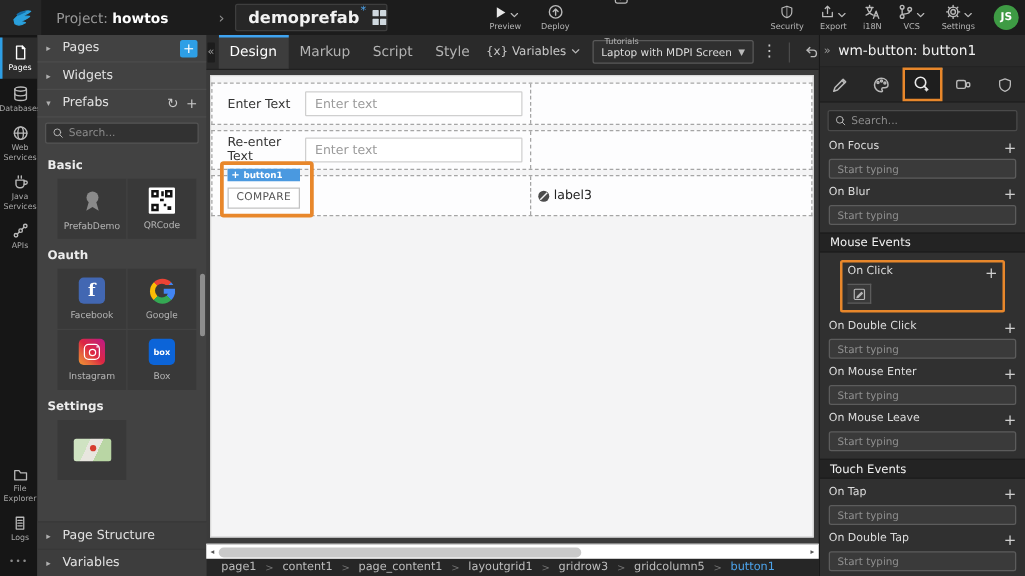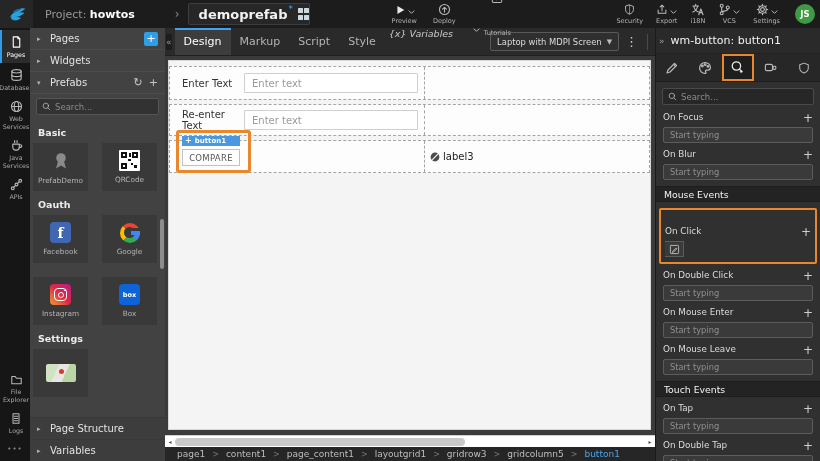--- a/index.html
+++ b/index.html
@@ -48,21 +48,21 @@
   .lp-row { height:22px; border-bottom:1px solid #4c4c4c; display:flex; align-items:center; padding:0 7px; gap:6px; font-size:10px; color:#e2e2e2; cursor:pointer; flex-shrink:0; }
   .lp-row .arr { color:#b0b0b0; font-size:7px; width:7px; }
   .lp-row .grow { flex:1; }
   .plus-blue { width:14px; height:14px; background:#2e9fe6; border-radius:2px; color:#fff; font-size:11px; line-height:13px; text-align:center; cursor:pointer; }
   .hd-ic { color:#c9c9c9; font-size:11px; cursor:pointer; }
   .lp-search { margin:4px 6px; height:17px; background:#323232; border:1px solid #555; border-radius:2px; display:flex; align-items:center; gap:4px; padding:0 5px; flex-shrink:0; }
   .lp-search input { flex:1; min-width:0; background:transparent; border:0; outline:0; color:#ccc; font-size:8.5px; font-family:inherit; }
   .lp-search input::placeholder { color:#8b8b8b; }
   .lp-scroll { flex:1; overflow:hidden; position:relative; }
   .grp-title { padding:8px 8px 5px; font-size:9.5px; font-weight:bold; color:#ececec; }
-  .tiles { display:grid; grid-template-columns:55px 55px; gap:14px; padding-left:3px; }
+  .tiles { display:grid; grid-template-columns:55px 55px; gap:1px; padding-left:16px; }
   .tile { background:#393939; height:48px; display:flex; flex-direction:column; align-items:center; justify-content:center; gap:4px; cursor:pointer; }
   .tile .tlabel { font-size:7.3px; color:#b5b5b5; max-width:52px; overflow:hidden; white-space:nowrap; }
   .lp-thumb { position:absolute; right:1px; top:100px; width:4px; height:50px; background:#8d8d8d; border-radius:2px; }
   .lp-bottom { flex-shrink:0; }
   .lp-bottom .lp-row { background:#3d3d3d; border-top:1px solid #383838; border-bottom:0; }
 
   
   .bsq { width:21px; height:21px; border-radius:4px; color:#fff; display:flex; align-items:center; justify-content:center; font-weight:bold; }
   .fb { background:#4267b2; font-family:"DejaVu Serif","Liberation Serif",serif; font-size:14px; }
   .li { background:#0a66c2; font-size:9.5px; }
@@ -80,21 +80,21 @@
   .qr i { position:absolute; background:#111; }
   .mapimg { width:30px; height:18px; border-radius:2px; background:linear-gradient(115deg,#cfe3c2 0 35%,#e8e6df 35% 62%,#b9d6a4 62%); position:relative; }
   .mapimg::after { content:''; position:absolute; left:13px; top:5px; width:5px; height:5px; border-radius:50%; background:#d63b2f; }
 
   
   .czone { width:490px; display:flex; flex-direction:column; flex-shrink:0; min-width:0; }
   .ctoolbar { height:28px; background:#2a2a2a; border-bottom:1px solid #202020; display:flex; align-items:stretch; flex-shrink:0; }
   .collapse-l { align-self:center; width:13px; height:16px; background:#1d1d1d; color:#9a9a9a; font-size:9px; display:flex; align-items:center; justify-content:center; margin:0 3px 0 1px; cursor:pointer; border-radius:1px; }
   .ctab { padding:0 9px; display:flex; align-items:center; font-size:11px; color:#b3b3b3; cursor:pointer; position:relative; }
   .ctab.active { background:#3d3d3d; color:#fff; box-shadow:inset 0 2px 0 #3fa3f0; }
-  .vars { margin-left:auto; display:flex; gap:20px; font-size:9.5px; color:#c9c9c9; padding:0 4px; cursor:pointer; white-space:nowrap;font-style:italic; }
+  .vars { margin-left:auto; display:flex; align-items:center; gap:4px; font-size:9.5px; color:#c9c9c9; padding:0 4px; cursor:pointer; white-space:nowrap; }
   .dev-select { align-self:center; height:19px; background:#2f2f2f; border:1px solid #5a5a5a; border-radius:2px; margin:0 6px; display:flex; align-items:center; gap:5px; padding:0 6px; font-size:8.4px; color:#ddd; cursor:pointer; white-space:nowrap; }
   .dev-select .caret { font-size:7px; color:#bbb; }
   .ct-icons { display:flex; align-items:center; gap:9px; padding-right:6px; }
   .ct-icons .txt-ic { color:#c8c8c8; font-size:13px; cursor:pointer; line-height:1; }
   .vdiv { width:1px; height:16px; background:#4a4a4a; }
 
   .canvas-wrap { flex:1; background:#3b3b3b; padding:4px 4px 5px 3px; min-height:0; }
   .page { background:#f4f4f5; height:100%; border:1px solid #d8d8d8; padding:5px 0; position:relative; }
   .grow-row { border:1px dashed #a5a5a5; background:#fdfdfe; display:flex; align-items:stretch; margin-bottom:4px; position:relative; }
   .cell-l { width:254px; display:flex; align-items:center; padding-left:12px; flex-shrink:0; }
@@ -134,21 +134,21 @@
   .rp-search input::placeholder { color:#8b8b8b; }
   .rp-body { flex:1; overflow:hidden; padding-top:3px; }
   .ev { padding:0 7px; margin-bottom:6px; }
   .ev-head { display:flex; justify-content:space-between; align-items:flex-start; height:15px; font-size:8.8px; color:#dcdcdc; }
   .ev-plus { color:#cfcfcf; font-size:12px; cursor:pointer; line-height:1; }
   .val-row { display:flex; }
   .ev-input { flex:1; min-width:0; height:16px; background:#3a3a3a; border:1px solid #5c5c5c; border-radius:2px; font-size:8.3px; color:#e6e6e6; padding:0 6px; font-family:inherit; outline:none; }
   .ev-input::placeholder { color:#8f8f8f; }
   .edit-btn { width:19px; height:16px; background:#3a3a3a; border:1px solid #5c5c5c; border-left:0; display:flex; align-items:center; justify-content:center; cursor:pointer; }
   .ev-band { height:16px; background:#232323; border-top:1px solid #1d1d1d; border-bottom:1px solid #1d1d1d; display:flex; align-items:center; padding:0 8px; font-size:9.3px; color:#f2f2f2; margin:2px 0 6px; }
-  .ev.hl { border:2px solid #e8872b; border-radius:2px; margin:0 3px 6px; padding:16px 4px 5px; }
+  .ev.hl { border:2px solid #e8872b; border-radius:2px; margin:0 16px 6px; padding:2px 4px 5px; }
 </style>
 </head>
 <body>
 
 <div class="app">
 
   <div class="topbar">
     <div class="logo">
       <svg class="ic" width="20" height="20" viewBox="0 0 24 24">
         <path d="M5 14 Q14 4 21 6 Q16 10 12 10 Q17 11 20 11 Q14 16 10 14.5 Q13 17 16 17 Q10 21 6 18 Z" fill="#2aa0dc" stroke="#2aa0dc"></path>

